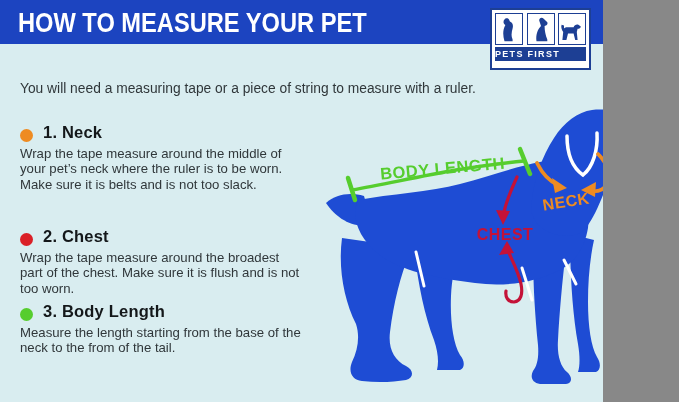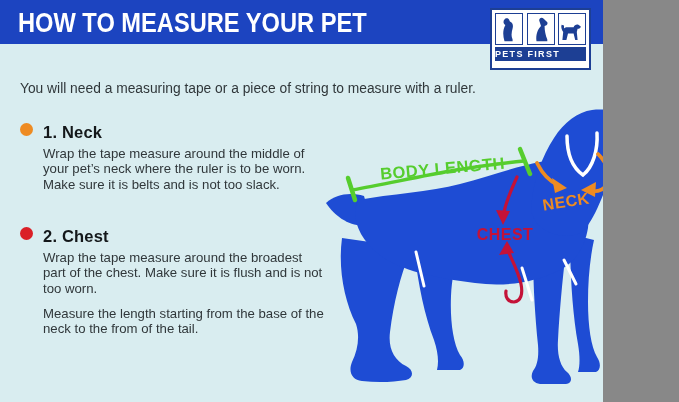--- a/index.html
+++ b/index.html
@@ -37,33 +37,33 @@
     text-align:left; line-height:15px; white-space:nowrap;
   }
   
   .intro{
     position:absolute; left:20px; top:56px; width:600px;
     color:var(--body-text,#30373a); font-size:13.8px; line-height:21px;margin-top:22px;
   }
   
   .step{position:absolute; left:20px; width:330px;}
   .step-1{top:123px;} .step-2{top:227px;} .step-3{top:302px;}
-  .step-head{display:flex; align-items:flex-start;}
+  .step-head{display:flex; align-items:flex-end;}
   .step-dot{
     width:13px; height:13px; border-radius:50%; margin-right:10px; flex:0 0 auto;
   }
   .dot-orange{background:var(--orange,#ef8b21);}
   .dot-red{background:var(--red-dot,#da2027);}
   .dot-green{background:var(--green,#55cf2d);}
   .step-title{
     font-size:16.5px; font-weight:bold; color:var(--heading-text,#14181a);
     letter-spacing:0.2px;
   }
   .step-body{
-    margin-left:23px; margin-top:4px;
+    margin-top:4px;
     font-size:13.2px; line-height:15.3px; color:var(--body-text,#30373a);
   }
   
   .dog-area{position:absolute; left:320px; top:100px; width:359px; height:302px;}
   .dog-fill{fill:var(--dog-blue,#1e4cd4);}
   .white-line{stroke:#fff; stroke-width:3; fill:none; stroke-linecap:round;}
   .ear-line{stroke:#fff; stroke-width:3.5; fill:none; stroke-linecap:round;}
   .green-stroke{stroke:var(--green,#55cf2d); stroke-width:3.5; fill:none; stroke-linecap:round;}
   .green-tick{stroke:var(--green,#55cf2d); stroke-width:4.5; fill:none; stroke-linecap:round;}
   .green-text{fill:var(--green,#55cf2d); font-weight:bold; font-size:16.5px; letter-spacing:0.5px;}
@@ -125,20 +125,24 @@
       <span class="step-title">2. Chest</span>
     </div>
     <div class="step-body">
       <div>Wrap the tape measure around the broadest</div>
       <div>part of the chest. Make sure it is flush and is not</div>
       <div>too worn.</div>
     </div>
   </div>
 
   <div class="step step-3">
+    <div class="step-head">
+      <span class="step-dot dot-green"></span>
+      <span class="step-title">3. Body Length</span>
+    </div>
     <div class="step-body">
       <div>Measure the length starting from the base of the</div>
       <div>neck to the from of the tail.</div>
     </div>
   </div>
 
   <div class="dog-area">
     <svg width="359" height="302" viewBox="0 0 359 302">
 
       <g>

